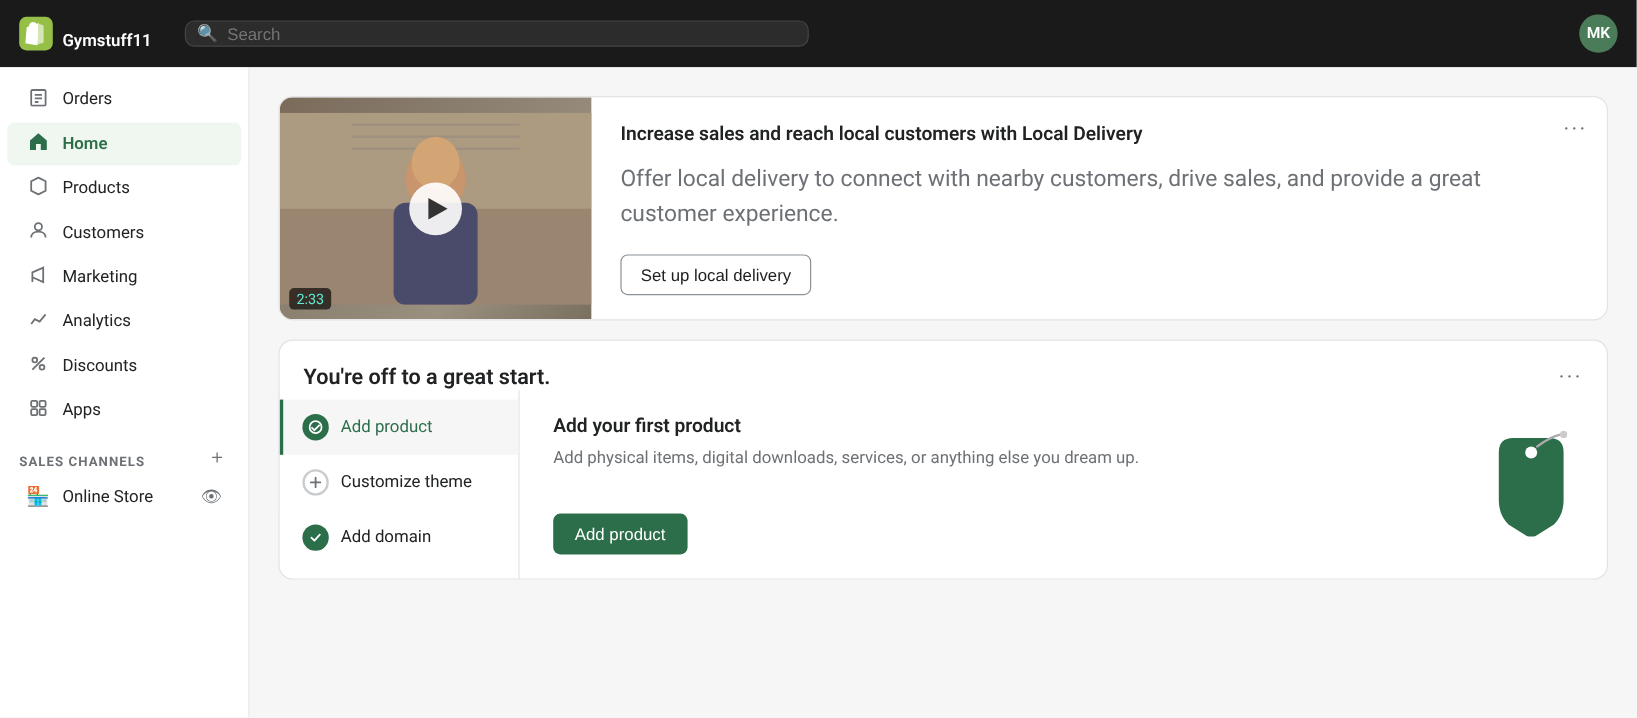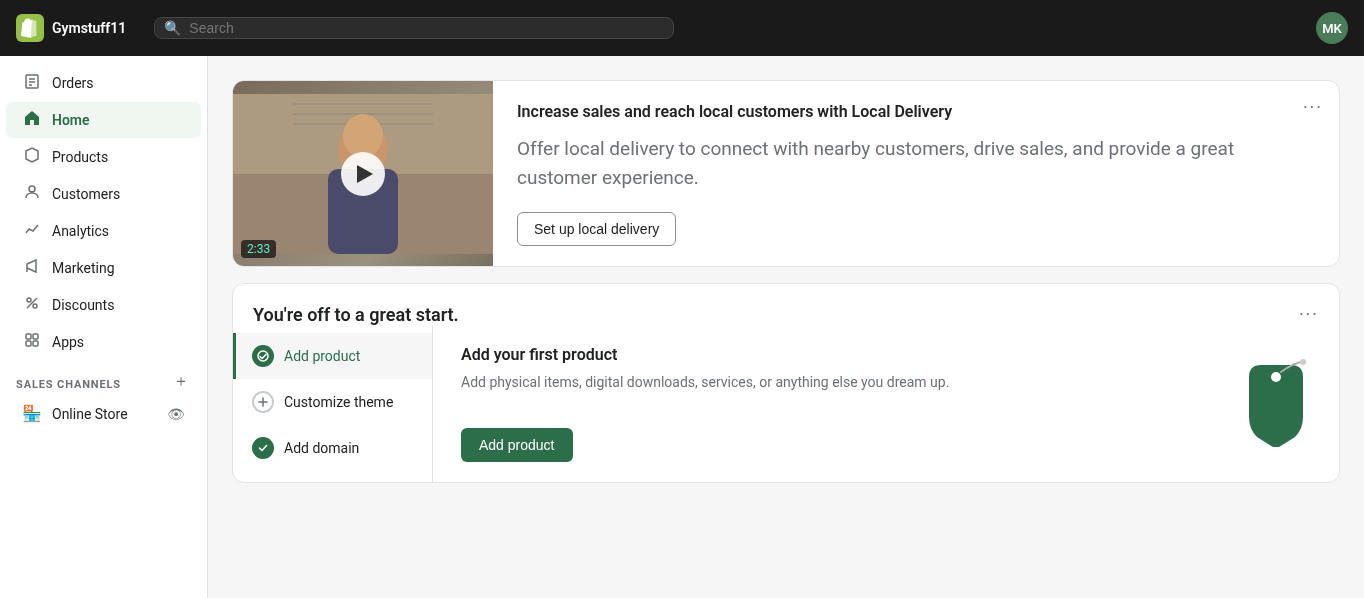--- a/index.html
+++ b/index.html
@@ -10,21 +10,21 @@
       height: 56px;
       background: #1a1a1a;
       display: flex;
       align-items: center;
       padding: 0 16px;
       gap: 16px;
       flex-shrink: 0;
     }
     .brand {
       display: flex;
-      align-items: center;
+      align-items: flex-end;
       gap: 8px;
       color: #fff;
       font-weight: 600;
       font-size: 14px;
     }
     .brand-icon {
       width: 28px;
       height: 28px;
       background: #96bf48;
       border-radius: 6px;
@@ -381,30 +381,30 @@
   </div>
         <div class="nav-item">
     <span class="nav-icon"><svg width="16" height="16" viewBox="0 0 16 16" fill="none" stroke="currentColor" stroke-width="1.5">
               <circle cx="8" cy="5" r="3"></circle>
               <path d="M2 14C2 11 4.5 9 8 9S14 11 14 14"></path>
             </svg></span>
     <span>Customers</span>
   </div>
         <div class="nav-item">
     <span class="nav-icon"><svg width="16" height="16" viewBox="0 0 16 16" fill="none" stroke="currentColor" stroke-width="1.5">
-              <polyline points="2,12 5,8 9,10 14,4"></polyline>
-            </svg></span>
-    <span>Analytics</span>
-  </div>
-        <div class="nav-item">
-    <span class="nav-icon"><svg width="16" height="16" viewBox="0 0 16 16" fill="none" stroke="currentColor" stroke-width="1.5">
               <path d="M3 10V6L12 2V14L3 10Z"></path>
               <line x1="3" y1="10" x2="3" y2="14"></line>
             </svg></span>
     <span>Marketing</span>
+  </div>
+        <div class="nav-item">
+    <span class="nav-icon"><svg width="16" height="16" viewBox="0 0 16 16" fill="none" stroke="currentColor" stroke-width="1.5">
+              <polyline points="2,12 5,8 9,10 14,4"></polyline>
+            </svg></span>
+    <span>Analytics</span>
   </div>
         <div class="nav-item">
     <span class="nav-icon"><svg width="16" height="16" viewBox="0 0 16 16" fill="none" stroke="currentColor" stroke-width="1.5">
               <circle cx="5" cy="5" r="2"></circle>
               <circle cx="11" cy="11" r="2"></circle>
               <line x1="3" y1="13" x2="13" y2="3"></line>
             </svg></span>
     <span>Discounts</span>
   </div>
         <div class="nav-item">

